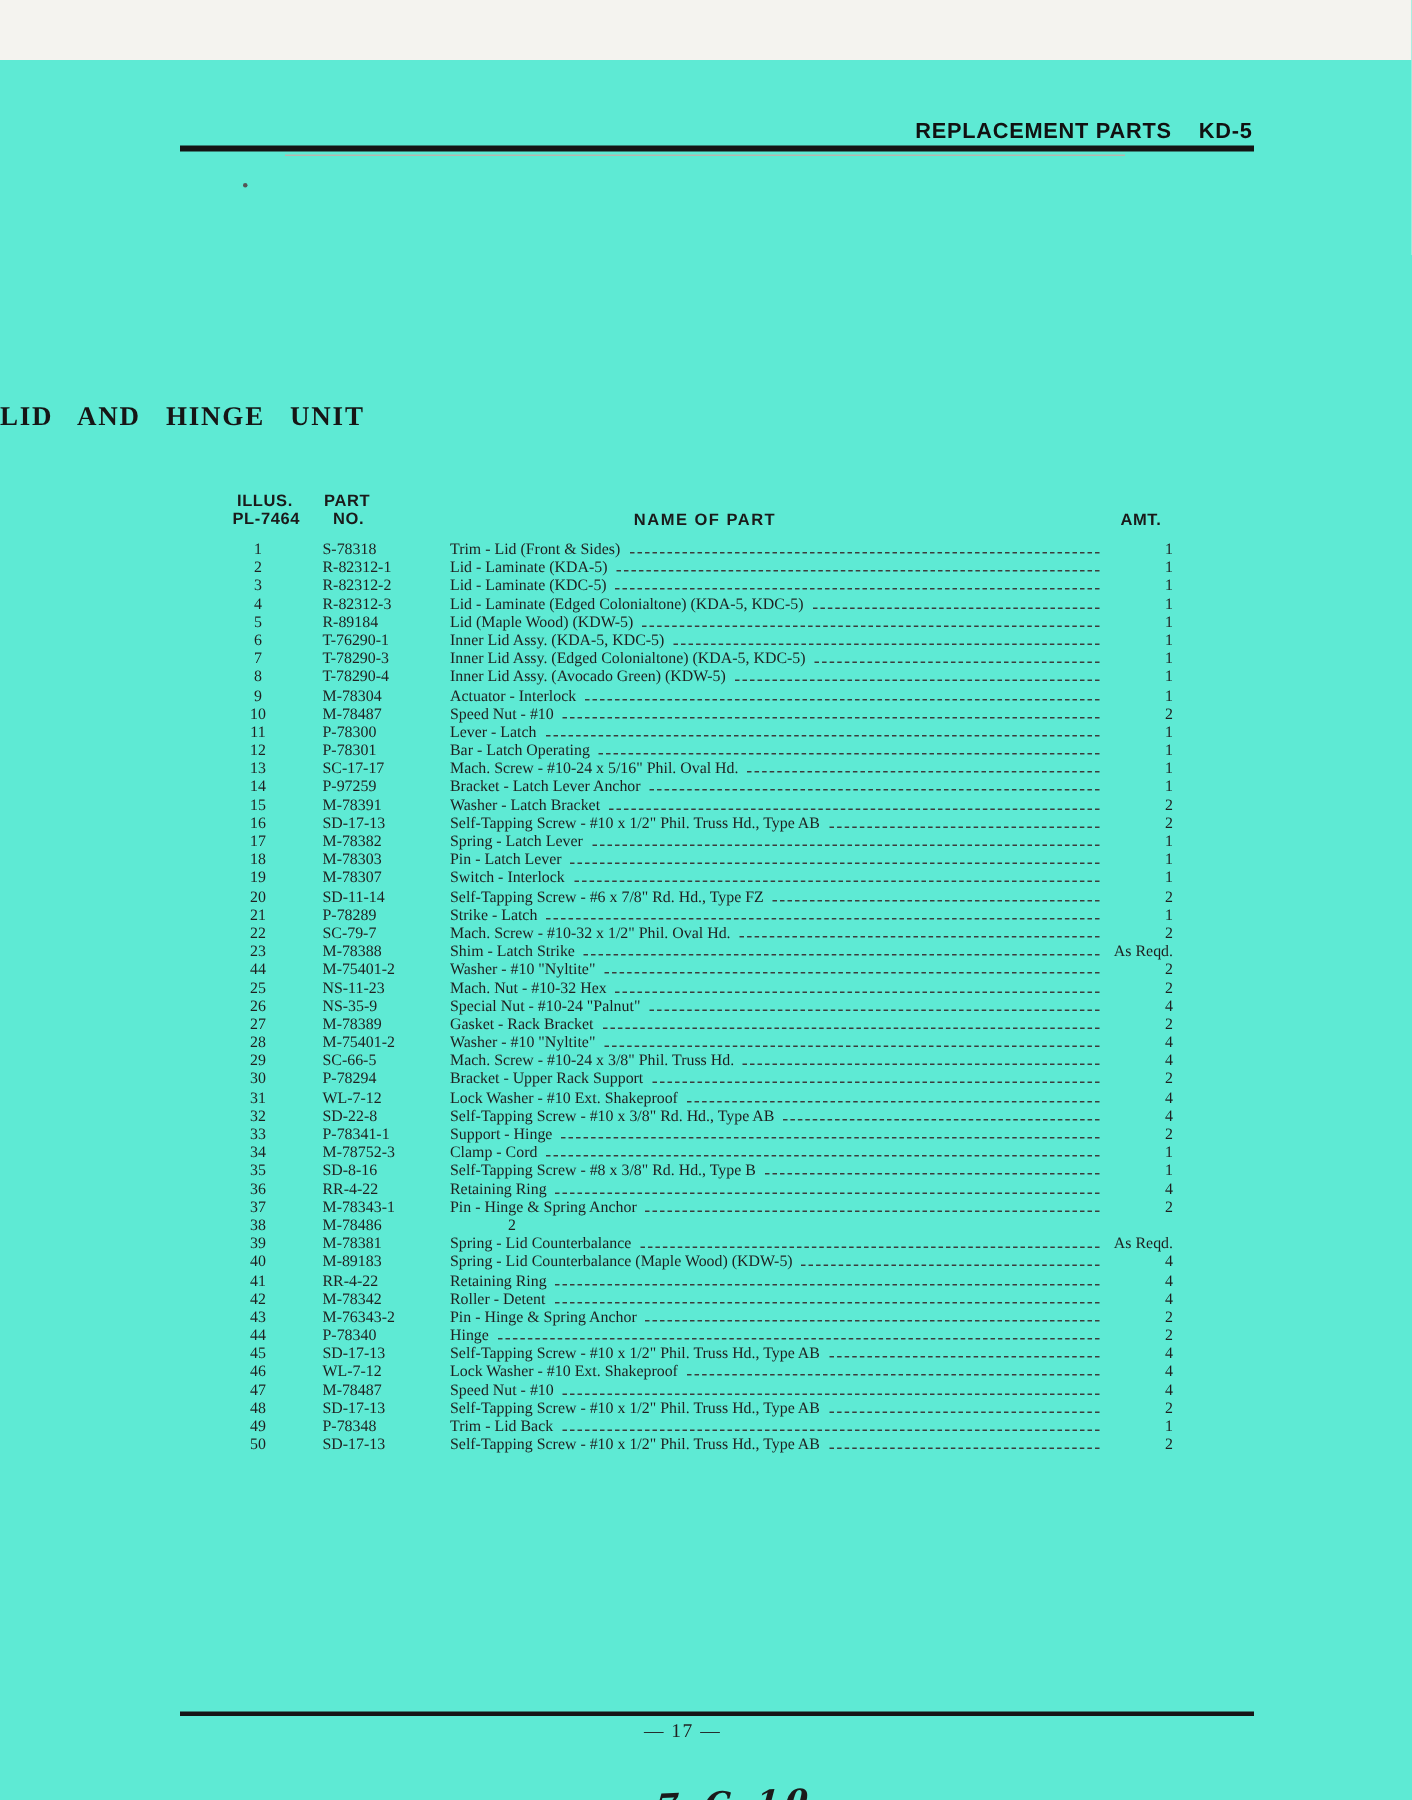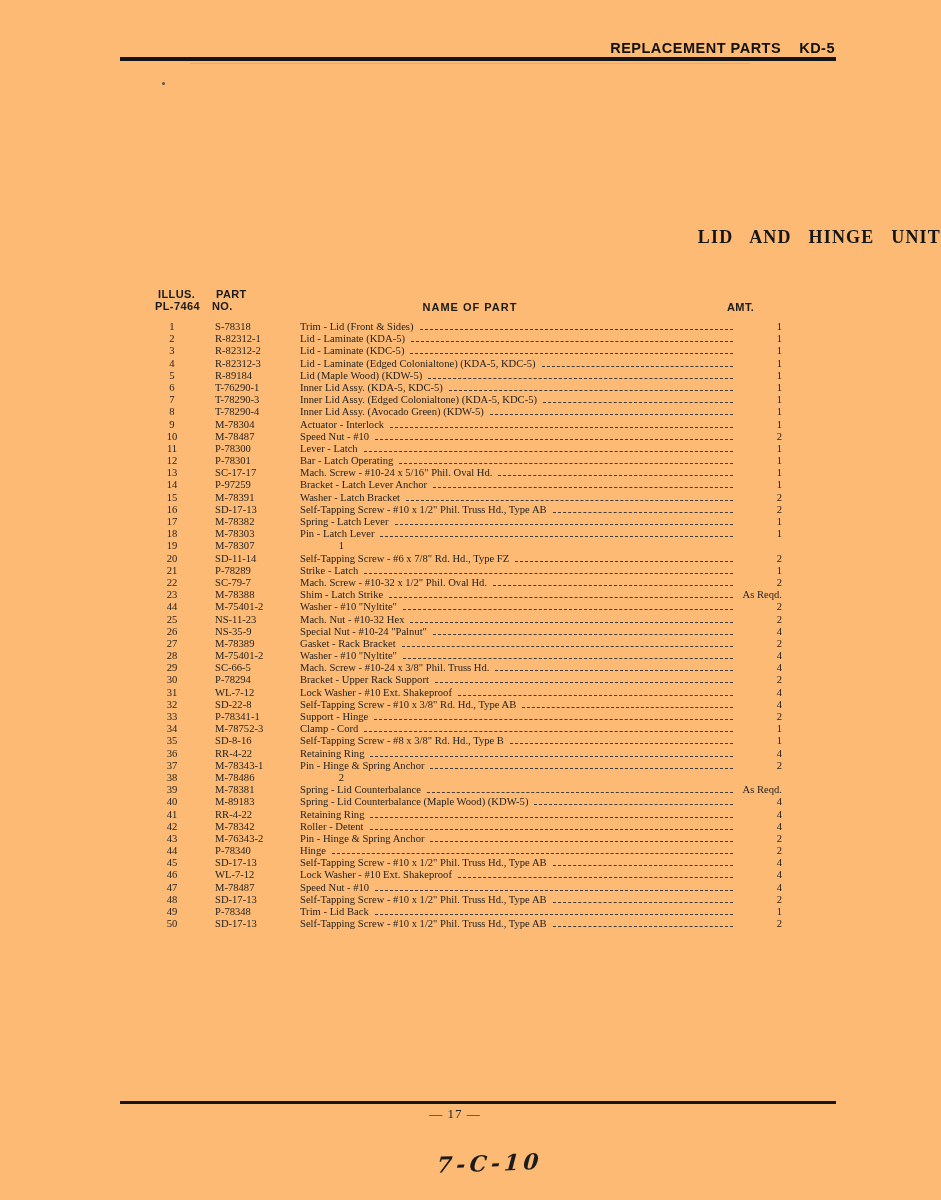--- a/index.html
+++ b/index.html
@@ -5,22 +5,23 @@
   html,body{margin:0;padding:0;}
   body{
     width:941px;height:1200px;
     background:#f4f3ef;
     font-family:"Liberation Serif", serif;
     position:relative;
     overflow:hidden;
   }
   .page{
     position:absolute;inset:0;
-    background:#fdba74;
+    background:#5eead4;
     color:#1e1e1e;
+    margin-top:40px;
   }
 
   
   .top-header{
     position:absolute;top:40px;right:106px;
     font-family:"Liberation Sans", sans-serif;
     font-weight:bold;font-size:14.5px;letter-spacing:.5px;
     color:#111;white-space:nowrap;
   }
   .top-header .model{margin-left:18px;}
@@ -33,40 +34,40 @@
     background:#b9b5ad;
   }
   .stray-dot{
     position:absolute;top:82px;left:162px;width:3px;height:3px;
     background:#555;border-radius:50%;
   }
 
   
   .doc-title{
     position:absolute;top:227px;left:0;width:941px;
-    text-align:right;
+    text-align:left;
     font-family:"Liberation Serif", serif;
     font-weight:bold;font-size:18px;
     letter-spacing:1.2px;word-spacing:11px;
     color:#161616;
   }
 
   
   .thead{
     position:absolute;top:288px;left:0;width:941px;height:32px;
     font-family:"Liberation Sans", sans-serif;
     font-weight:bold;font-size:11px;letter-spacing:.4px;color:#1a1a1a;
   }
   .thead span{position:absolute;white-space:nowrap;}
   .h-illus1{left:158px;top:0;}
   .h-illus2{left:155px;top:12px;}
   .h-part1{left:216px;top:0;}
-  .h-part2{left:212px;top:12px;text-align:right;}
+  .h-part2{left:222px;top:12px;text-align:right;}
   .h-name{left:300px;top:13px;width:340px;text-align:center;letter-spacing:1px;}
-  .h-amt{left:727px;top:13px;}
+  .h-amt{left:747px;top:13px;}
 
   
   .tbody{
     position:absolute;top:321px;left:154px;width:628px;
     font-size:10.6px;color:#1f1f1f;
   }
   .row{
     display:flex;align-items:baseline;
     height:12.2px;line-height:12.2px;white-space:nowrap;
   }
@@ -281,20 +282,24 @@
       <span class="c-part">M-78303</span>
       <span class="c-name">
         <span class="nm">Pin - Latch Lever</span>
         <span class="leader"></span>
       </span>
       <span class="c-amt">1</span>
     </div>
       <div class="row">
       <span class="c-illus">19</span>
       <span class="c-part">M-78307</span>
+      <span class="c-name">
+        <span class="nm">Switch - Interlock</span>
+        <span class="leader"></span>
+      </span>
       <span class="c-amt">1</span>
     </div>
       <div class="row">
       <span class="c-illus">20</span>
       <span class="c-part">SD-11-14</span>
       <span class="c-name">
         <span class="nm">Self-Tapping Screw - #6 x 7/8" Rd. Hd., Type FZ</span>
         <span class="leader"></span>
       </span>
       <span class="c-amt">2</span>

